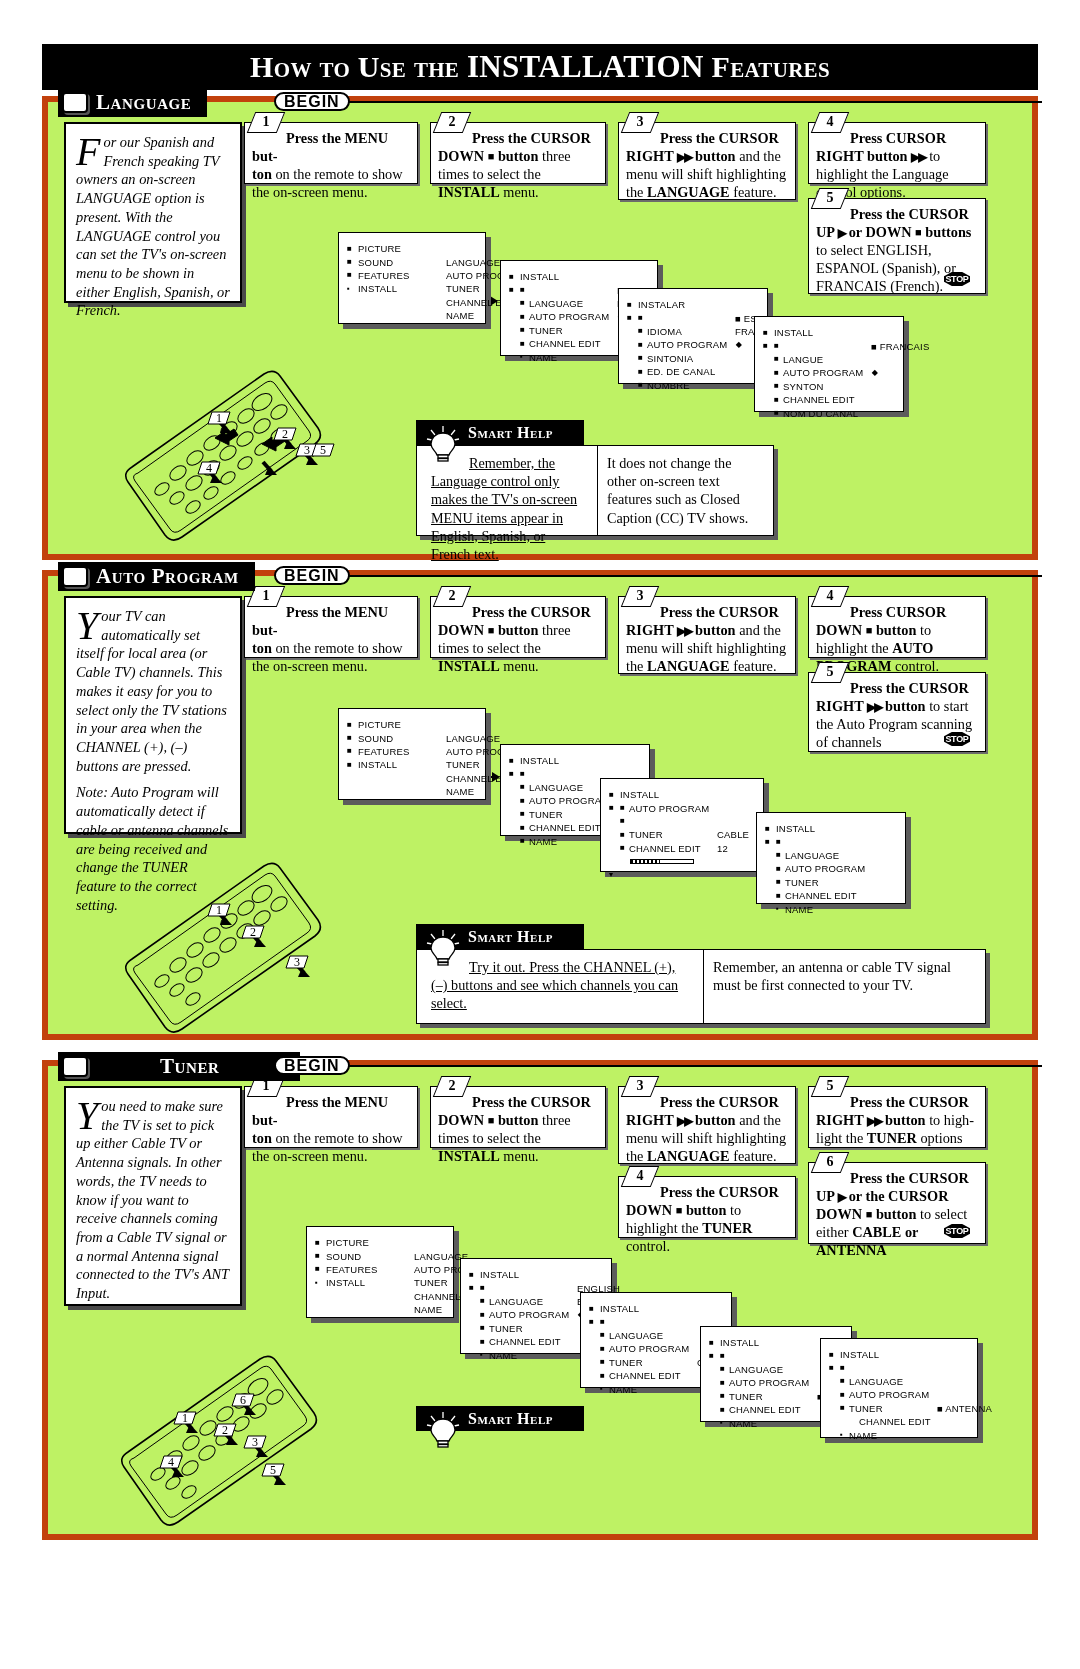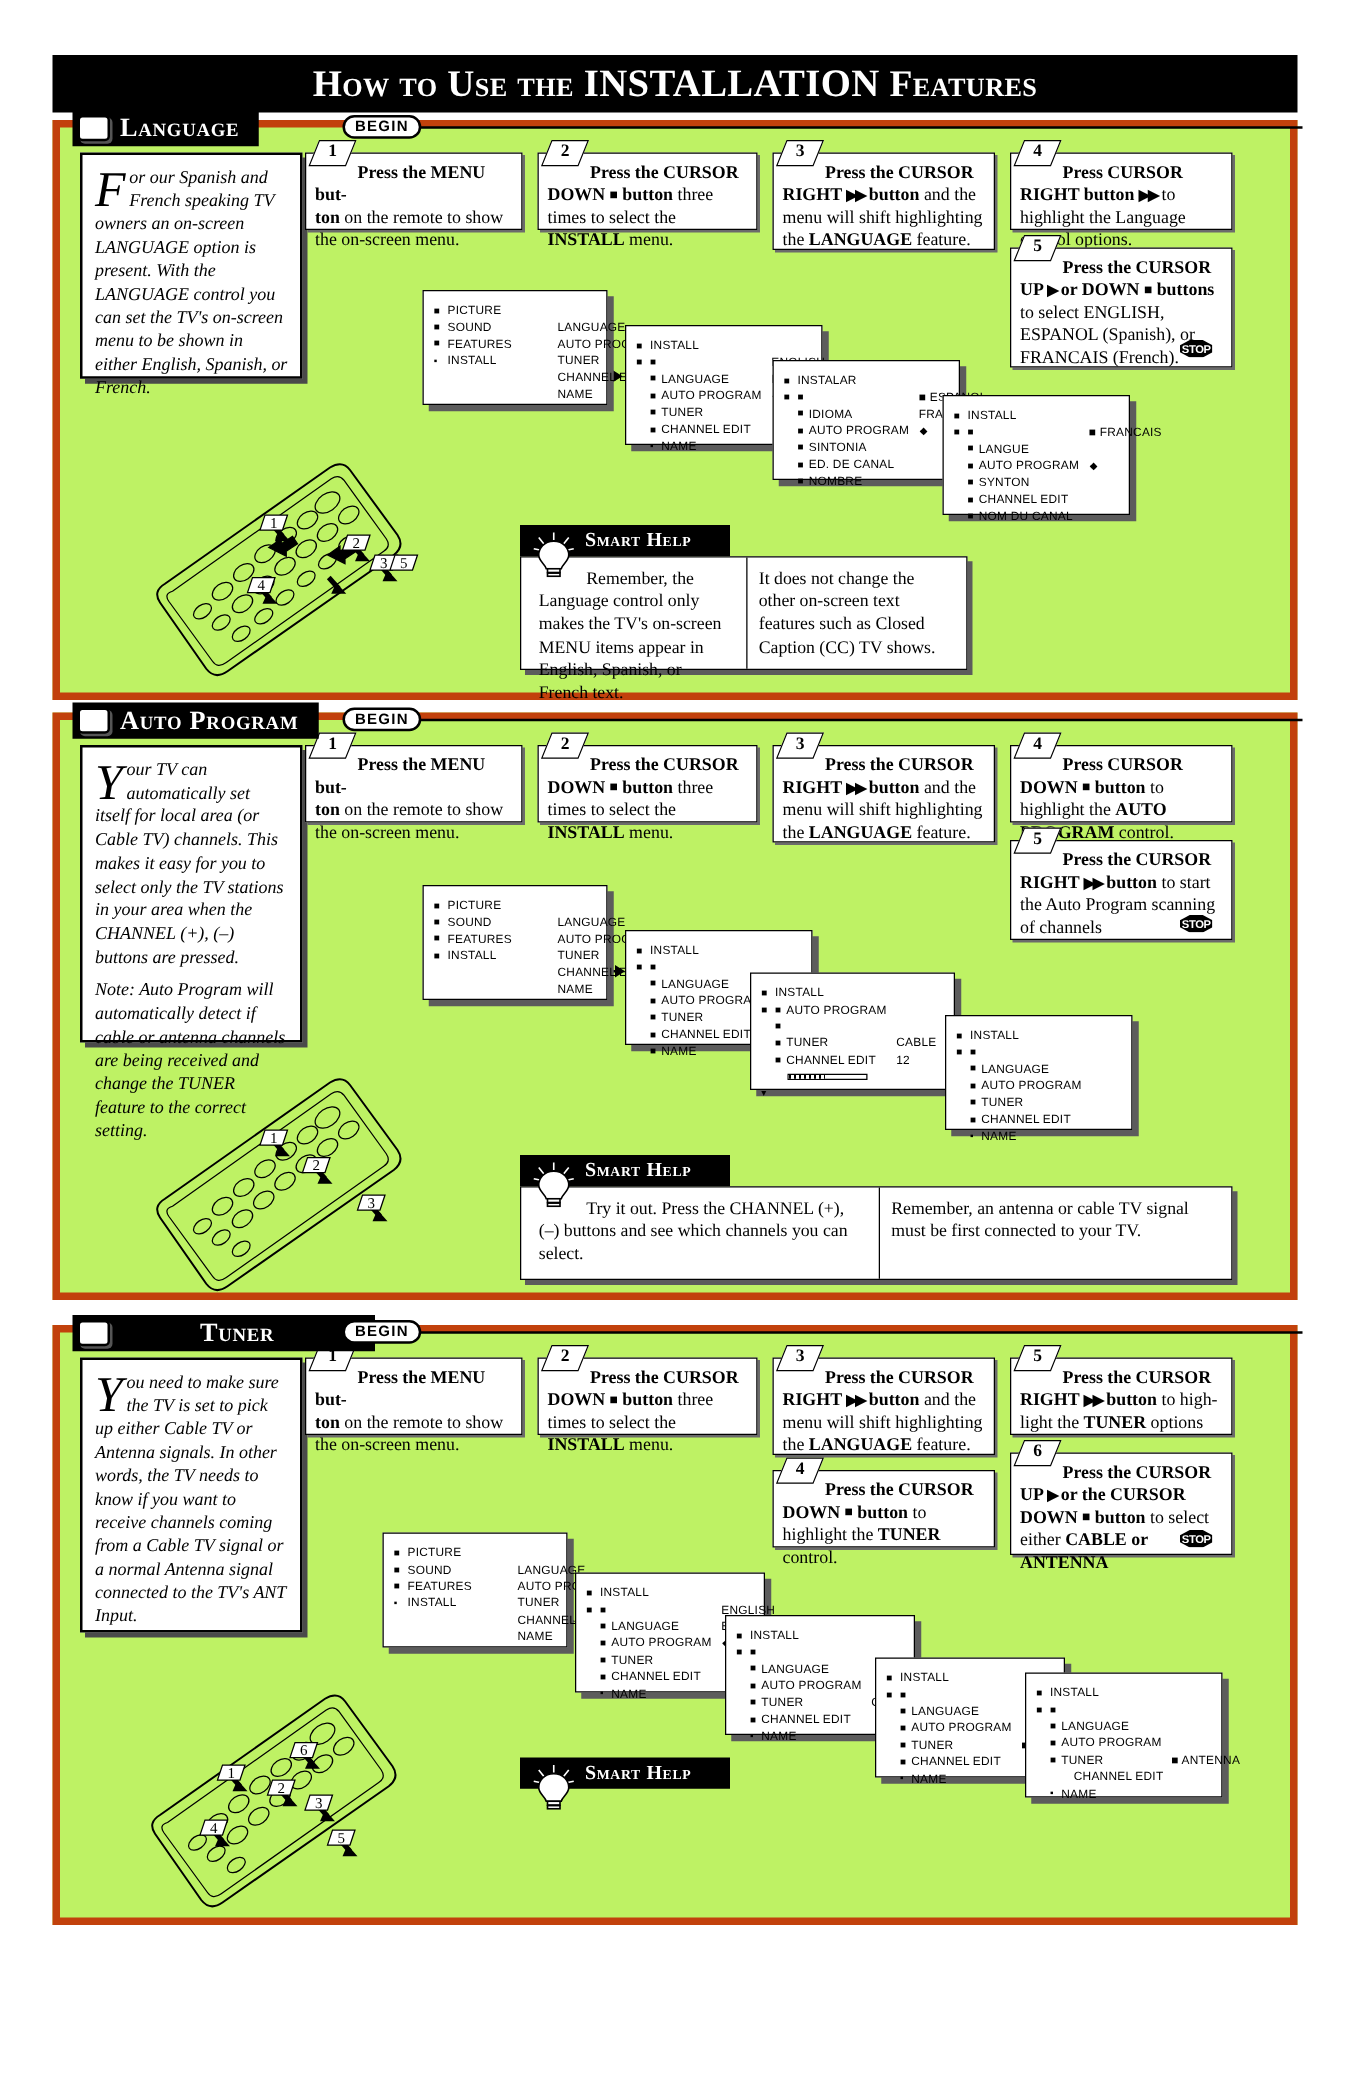--- a/index.html
+++ b/index.html
@@ -48,21 +48,21 @@
   }
   .sec-title {
     color: #fff; font-weight: bold; font-size: 21px;
     font-variant: small-caps; letter-spacing: .6px; white-space: nowrap;
   }
   .begin-pill {
     position: absolute; z-index: 7;
     border: 2px solid #000; border-radius: 10px; background: #fff;
     padding: 0 8px; height: 19px; line-height: 15px;
     font-family: "Liberation Sans", sans-serif; font-weight: bold;
-    font-size: 12px; letter-spacing: 1px;
+    font-size: 16px; letter-spacing: 1px;
   }
   .begin-pill span { text-decoration: none; border-bottom: 0; }
   .begin-rule {
     position: absolute; height: 2px; background: #000; z-index: 2;
   }
 
   
   .intro {
     position: absolute; border: 2px solid #000; background: #fff;
     box-shadow: 4px 4px 0 #4a4a4a;
@@ -172,21 +172,21 @@
     border: 1.6px solid #000; background: #fff;
     box-shadow: 4px 4px 0 #5c5c5c;
     display: flex;
   }
   .sh-col {
     flex: 1; padding: 8px 9px 6px 9px;
     font-size: 14.2px; line-height: 1.28;
     border-right: 1.4px solid #000;
   }
   .sh-col:last-child { border-right: 0; }
-  .sh-col.first { padding-left: 14px; text-indent: 38px; }
+  .sh-col.first { padding-left: 14px; text-indent: 38px; text-decoration: underline; }
 
   
   .remote { position: absolute; z-index: 4; }
 </style>
 </head>
 <body>
 
 <div class="page">
 
   <div class="title-bar">

